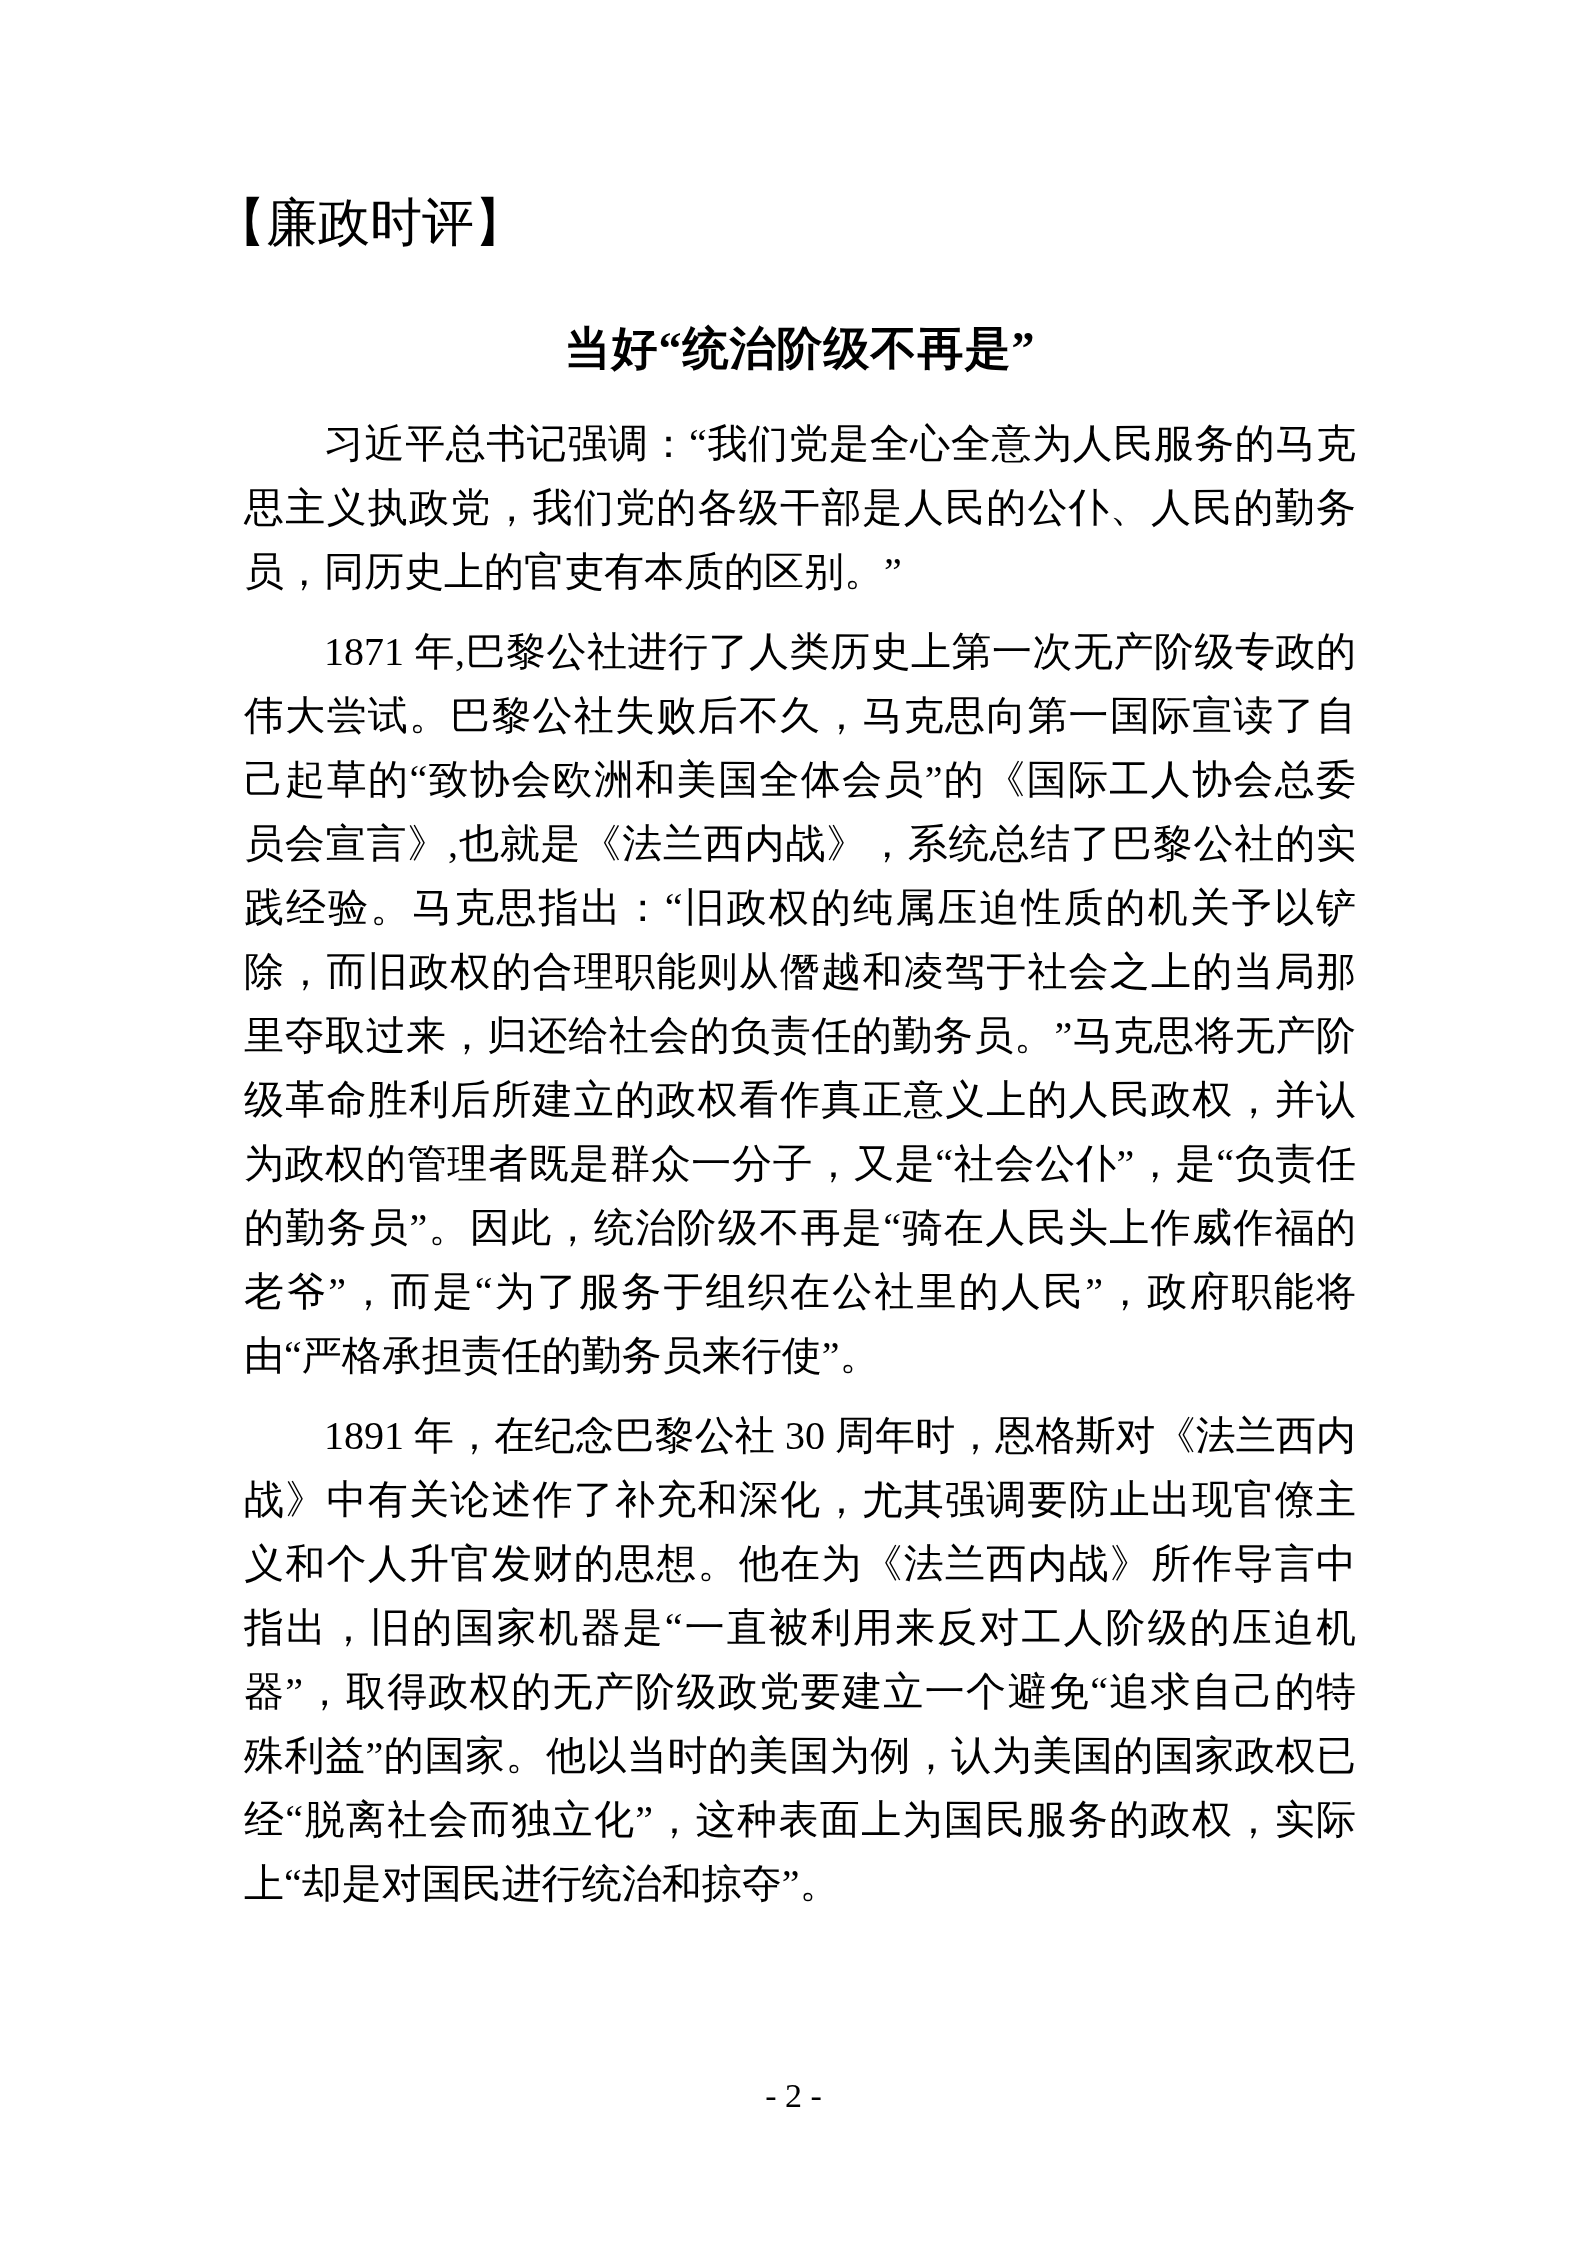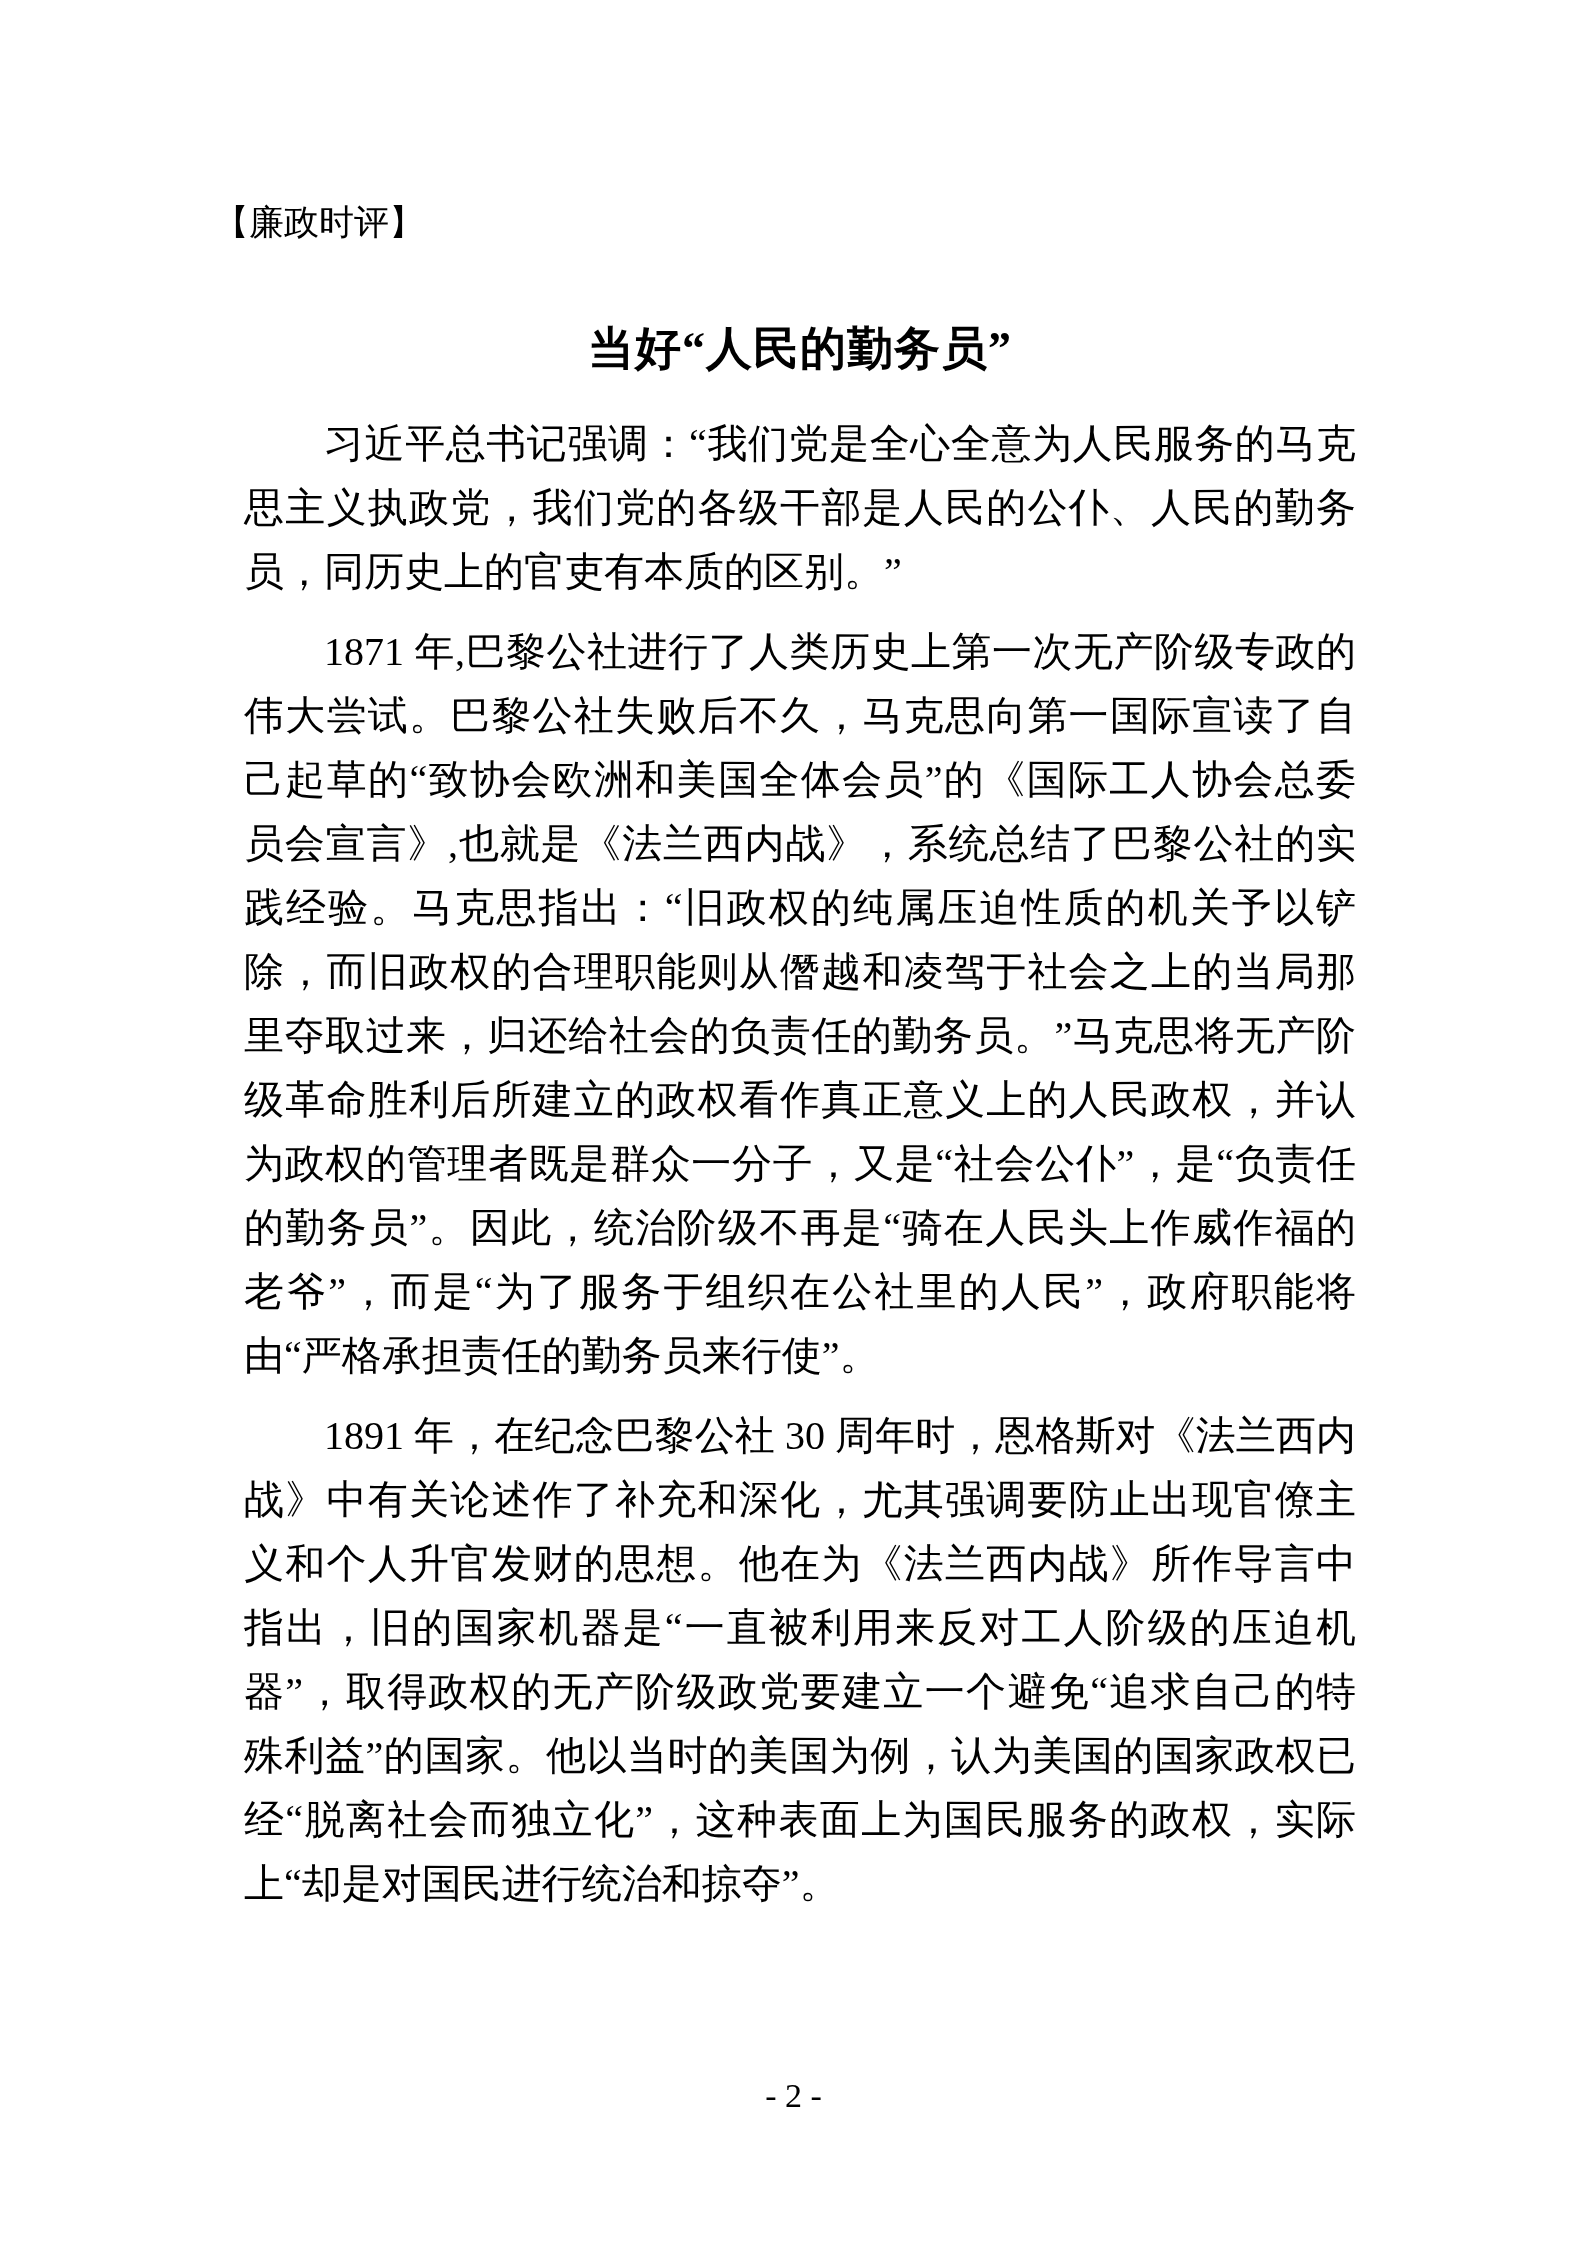--- a/index.html
+++ b/index.html
@@ -20,21 +20,21 @@
     height: 2245px;
     background: #ffffff;
   }
   .content {
     position: absolute;
     left: 228px;
     top: 191px;
     width: 1144px;
   }
   .section-label {
-    font-size: 35px;
+    font-size: 52px;
     line-height: 64px;
     margin-left: -14px;
     white-space: nowrap;
   }
   .doc-title {
     font-size: 46px;
     font-weight: bold;
     line-height: 64px;
     text-align: center;
     margin-top: 62px;
@@ -62,21 +62,21 @@
     font-size: 34px;
     line-height: 48px;
   }
 </style>
 </head>
 <body>
 
 <div class="page">
   <div class="content">
     <div class="section-label">【廉政时评】</div>
-    <h1 class="doc-title">当好“人民的勤务员”</h1>
+    <h1 class="doc-title">当好“统治阶级不再是”</h1>
     <div class="body-text">
       <p>习近平总书记强调：“我们党是全心全意为人民服务的马克思主义执政党，我们党的各级干部是人民的公仆、人民的勤务员，同历史上的官吏有本质的区别。”</p>
       <p>1871 年,巴黎公社进行了人类历史上第一次无产阶级专政的伟大尝试。巴黎公社失败后不久，马克思向第一国际宣读了自己起草的“致协会欧洲和美国全体会员”的《国际工人协会总委员会宣言》,也就是《法兰西内战》，系统总结了巴黎公社的实践经验。马克思指出：“旧政权的纯属压迫性质的机关予以铲除，而旧政权的合理职能则从僭越和凌驾于社会之上的当局那里夺取过来，归还给社会的负责任的勤务员。”马克思将无产阶级革命胜利后所建立的政权看作真正意义上的人民政权，并认为政权的管理者既是群众一分子，又是“社会公仆”，是“负责任的勤务员”。因此，统治阶级不再是“骑在人民头上作威作福的老爷”，而是“为了服务于组织在公社里的人民”，政府职能将由“严格承担责任的勤务员来行使”。</p>
       <p>1891 年，在纪念巴黎公社 30 周年时，恩格斯对《法兰西内战》中有关论述作了补充和深化，尤其强调要防止出现官僚主义和个人升官发财的思想。他在为《法兰西内战》所作导言中指出，旧的国家机器是“一直被利用来反对工人阶级的压迫机器”，取得政权的无产阶级政党要建立一个避免“追求自己的特殊利益”的国家。他以当时的美国为例，认为美国的国家政权已经“脱离社会而独立化”，这种表面上为国民服务的政权，实际上“却是对国民进行统治和掠夺”。</p>
     </div>
   </div>
   <div class="page-number">- 2 -</div>
 </div>
 
 </body></html>

